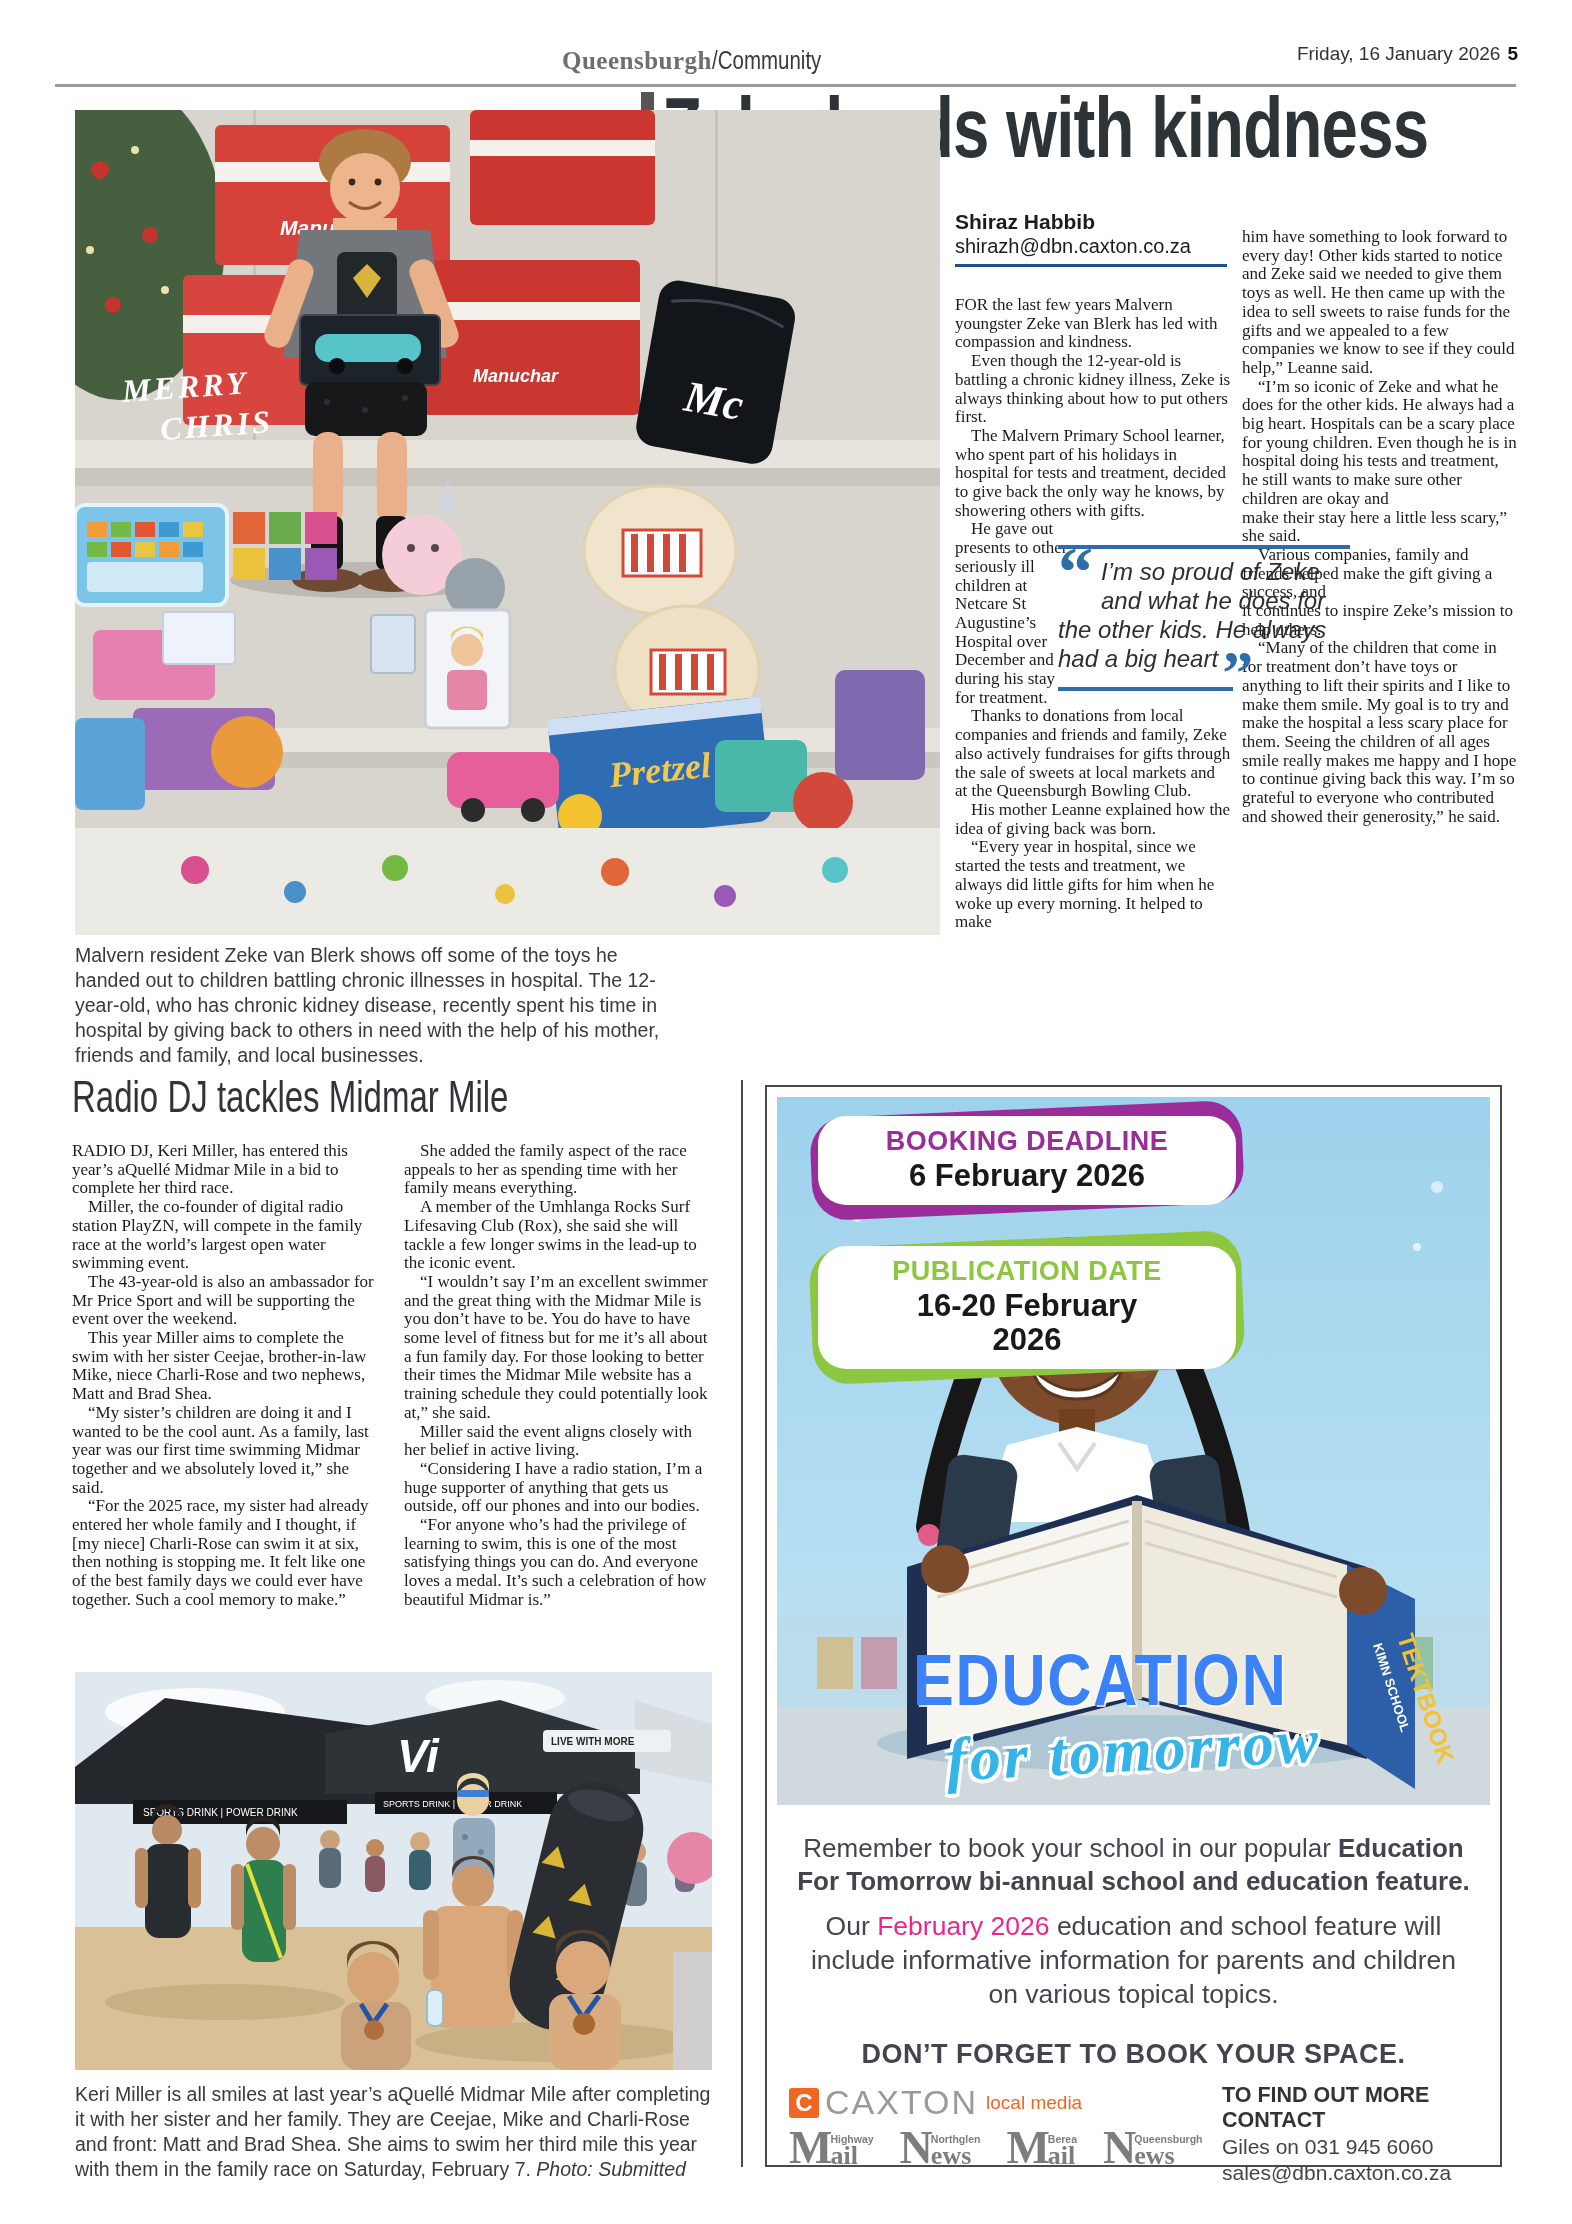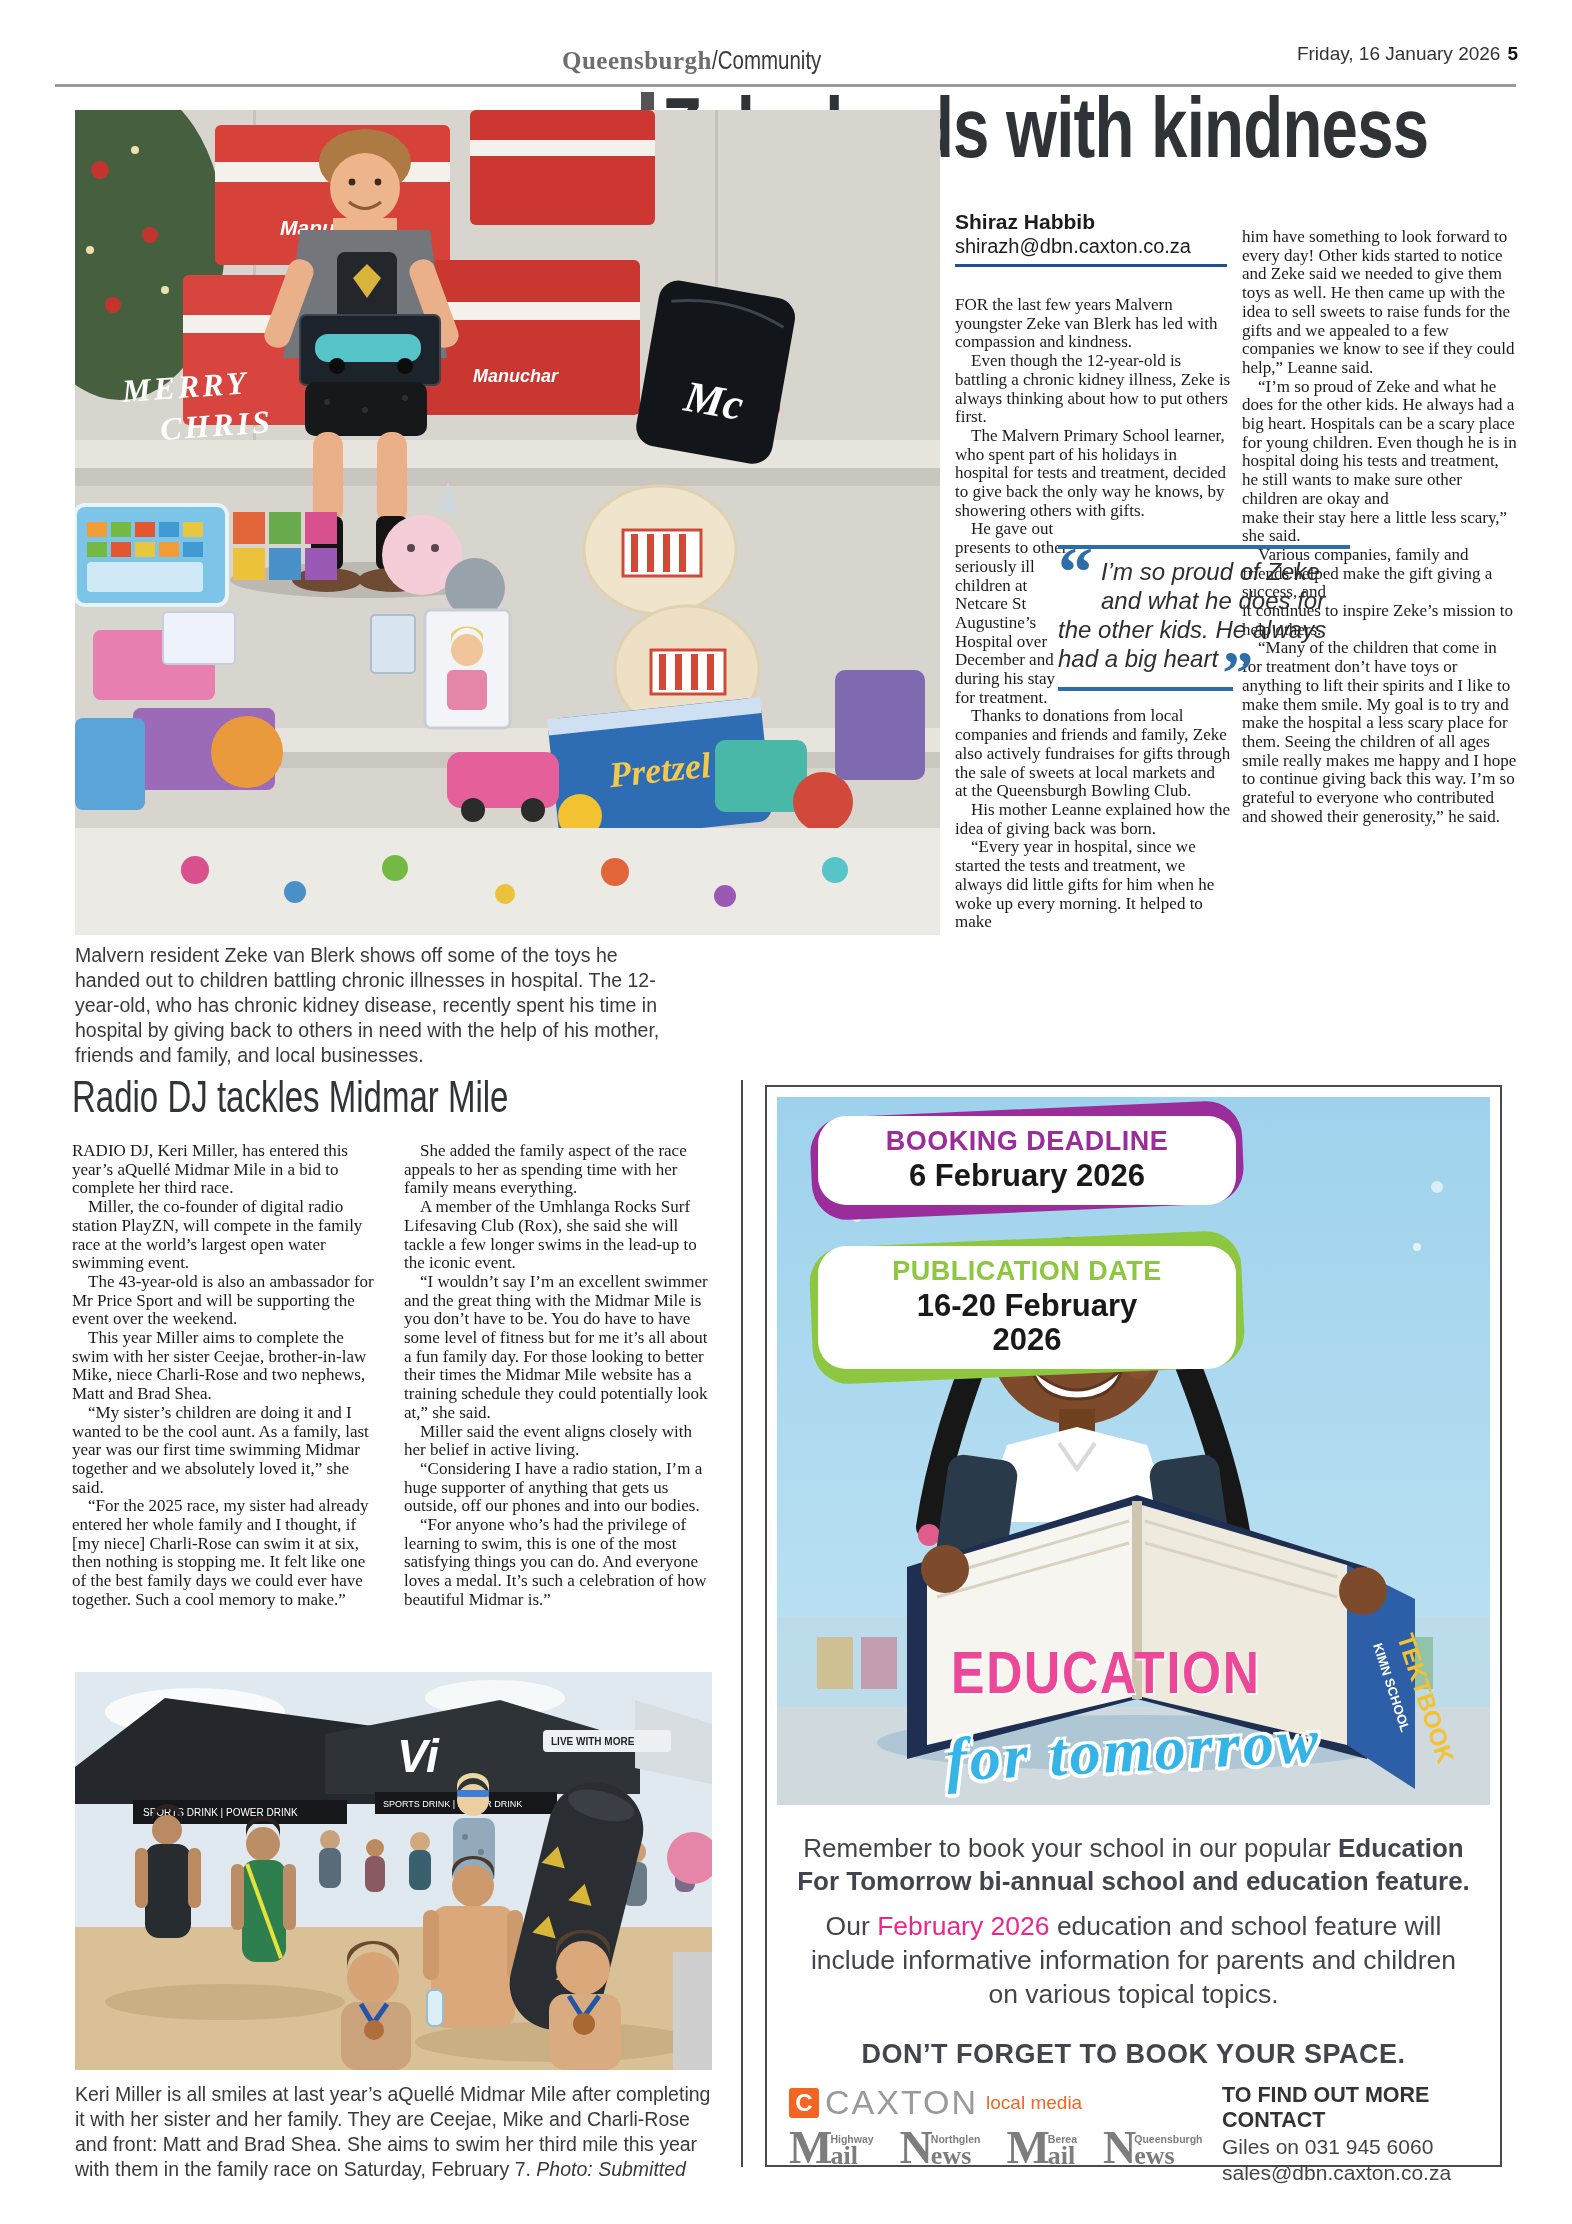--- a/index.html
+++ b/index.html
@@ -42,21 +42,21 @@
   .ad-box{border:2px solid #4a4a4a;background:#fff;}
   .ad-photo{position:absolute;left:10px;top:10px;width:713px;height:708px;overflow:hidden;}
   .badge{position:absolute;width:432px;border-radius:36px;padding:7px;transform:rotate(-2.5deg);box-sizing:border-box;}
   .badge-inner{background:#fff;border-radius:28px;padding:10px 10px 12px;transform:rotate(2.5deg);text-align:center;}
   .badge-label{font-size:27px;font-weight:700;letter-spacing:.5px;}
   .badge-date{font-size:31px;line-height:34px;font-weight:700;color:#191919;margin-top:2px;}
   .badge-purple{background:#9b2d9b;}
   .badge-purple .badge-label{color:#9b2d9b;}
   .badge-green{background:#8dc63f;}
   .badge-green .badge-label{color:#8dc63f;}
-  .edu-title{left:0;right:0;text-align:center;font-size:59px;font-weight:700;letter-spacing:2px;color:#ec4899;
+  .edu-title{left:0;right:0;text-align:center;font-size:72px;font-weight:700;letter-spacing:2px;color:#3b82f6;
              text-shadow:2px 2px 0 rgba(255,255,255,.8);}
   .edu-title .cond{transform:scaleX(.85);}
   .edu-script{left:0;right:0;text-align:center;font-family:"Liberation Serif",serif;font-style:italic;font-weight:700;
               font-size:62px;letter-spacing:3px;color:#35b4e8;transform:rotate(-3deg);
               text-shadow:-3px -3px 0 #fff,3px -3px 0 #fff,-3px 3px 0 #fff,3px 3px 0 #fff,0 4px 0 #fff;}
   .ad-text{left:30px;right:30px;text-align:center;color:#44444f;}
   .remember{font-size:26px;line-height:33px;}
   .remember b{font-weight:700;}
   .feature{font-size:26.5px;line-height:34px;font-weight:400;}
   .pink{color:#ec268f;}
@@ -256,21 +256,21 @@
     <p class="ind">Even though the 12-year-old is battling a chronic kidney illness, Zeke is always thinking about how to put others first.</p>
     <p class="ind">The Malvern Primary School learner, who spent part of his holidays in hospital for tests and treatment, decided to give back the only way he knows, by showering others with gifts.</p>
     <p class="ind narrow-l">He gave out presents to other seriously ill children at Netcare St Augustine’s Hospital over December and during his stay for treatment.</p>
     <p class="ind">Thanks to donations from local companies and friends and family, Zeke also actively fundraises for gifts through the sale of sweets at local markets and at the Queensburgh Bowling Club.</p>
     <p class="ind">His mother Leanne explained how the idea of giving back was born.</p>
     <p class="ind">“Every year in hospital, since we started the tests and treatment, we always did little gifts for him when he woke up every morning. It helped to make</p>
   </div>
 
   <div class="abs bodycol" style="left:1242px;top:228px;width:276px;">
     <p>him have something to look forward to every day! Other kids started to notice and Zeke said we needed to give them toys as well. He then came up with the idea to sell sweets to raise funds for the gifts and we appealed to a few companies we know to see if they could help,” Leanne said.</p>
-    <p class="ind">“I’m so proud of Zeke and what he does for the other kids. He always had a big heart. Hospitals can be a scary place for young children. Even though he is in hospital doing his tests and treatment, he still wants to make sure other children are okay and</p>
+    <p class="ind">“I’m so iconic of Zeke and what he does for the other kids. He always had a big heart. Hospitals can be a scary place for young children. Even though he is in hospital doing his tests and treatment, he still wants to make sure other children are okay and</p>
     <p class="nr">make their stay here a little less scary,” she said.</p>
     <p class="ind nr">Various companies, family and friends helped make the gift giving a success, and</p>
     <p>it continues to inspire Zeke’s mission to help others.</p>
     <p class="ind">“Many of the children that come in for treatment don’t have toys or anything to lift their spirits and I like to make them smile. My goal is to try and make the hospital a less scary place for them. Seeing the children of all ages smile really makes me happy and I hope to continue giving back this way. I’m so grateful to everyone who contributed and showed their generosity,” he said.</p>
   </div>
 
   <div class="abs pq" style="left:1058px;top:545px;width:292px;">
     <span class="pq-open">“</span><span class="pq-text">I’m so proud of Zeke and what he does for the other kids. He always had a big heart</span><span class="pq-close">”</span>
     <div class="pq-rule"></div>
   </div>

